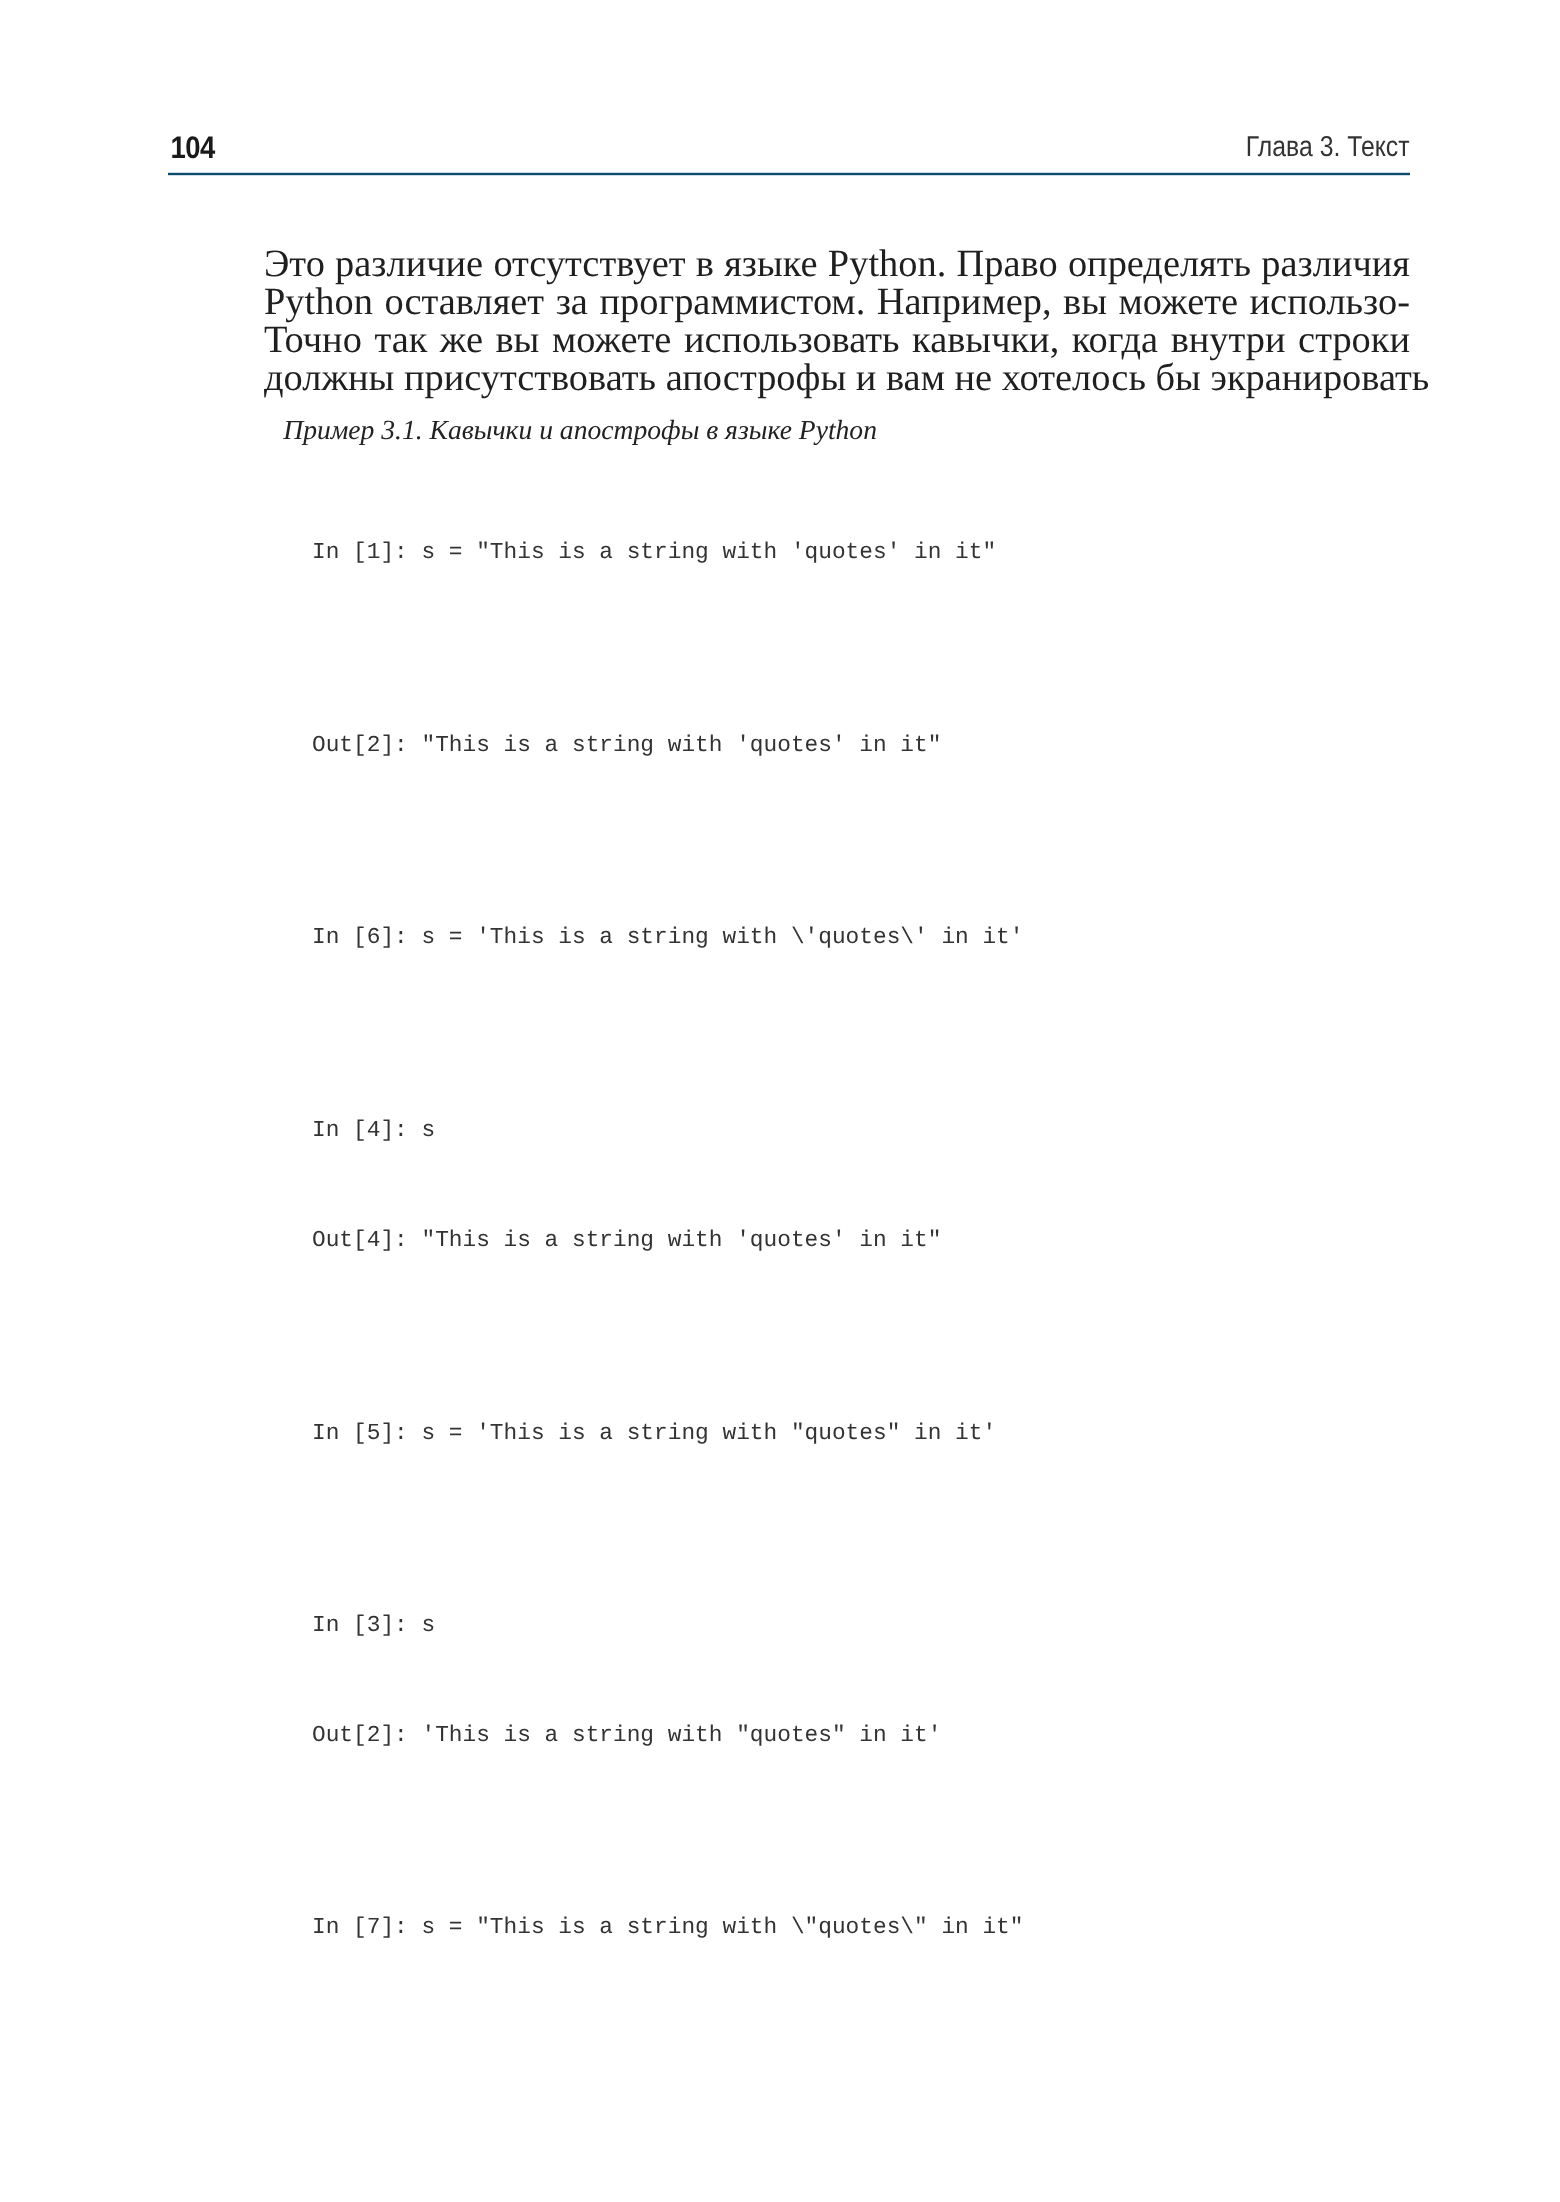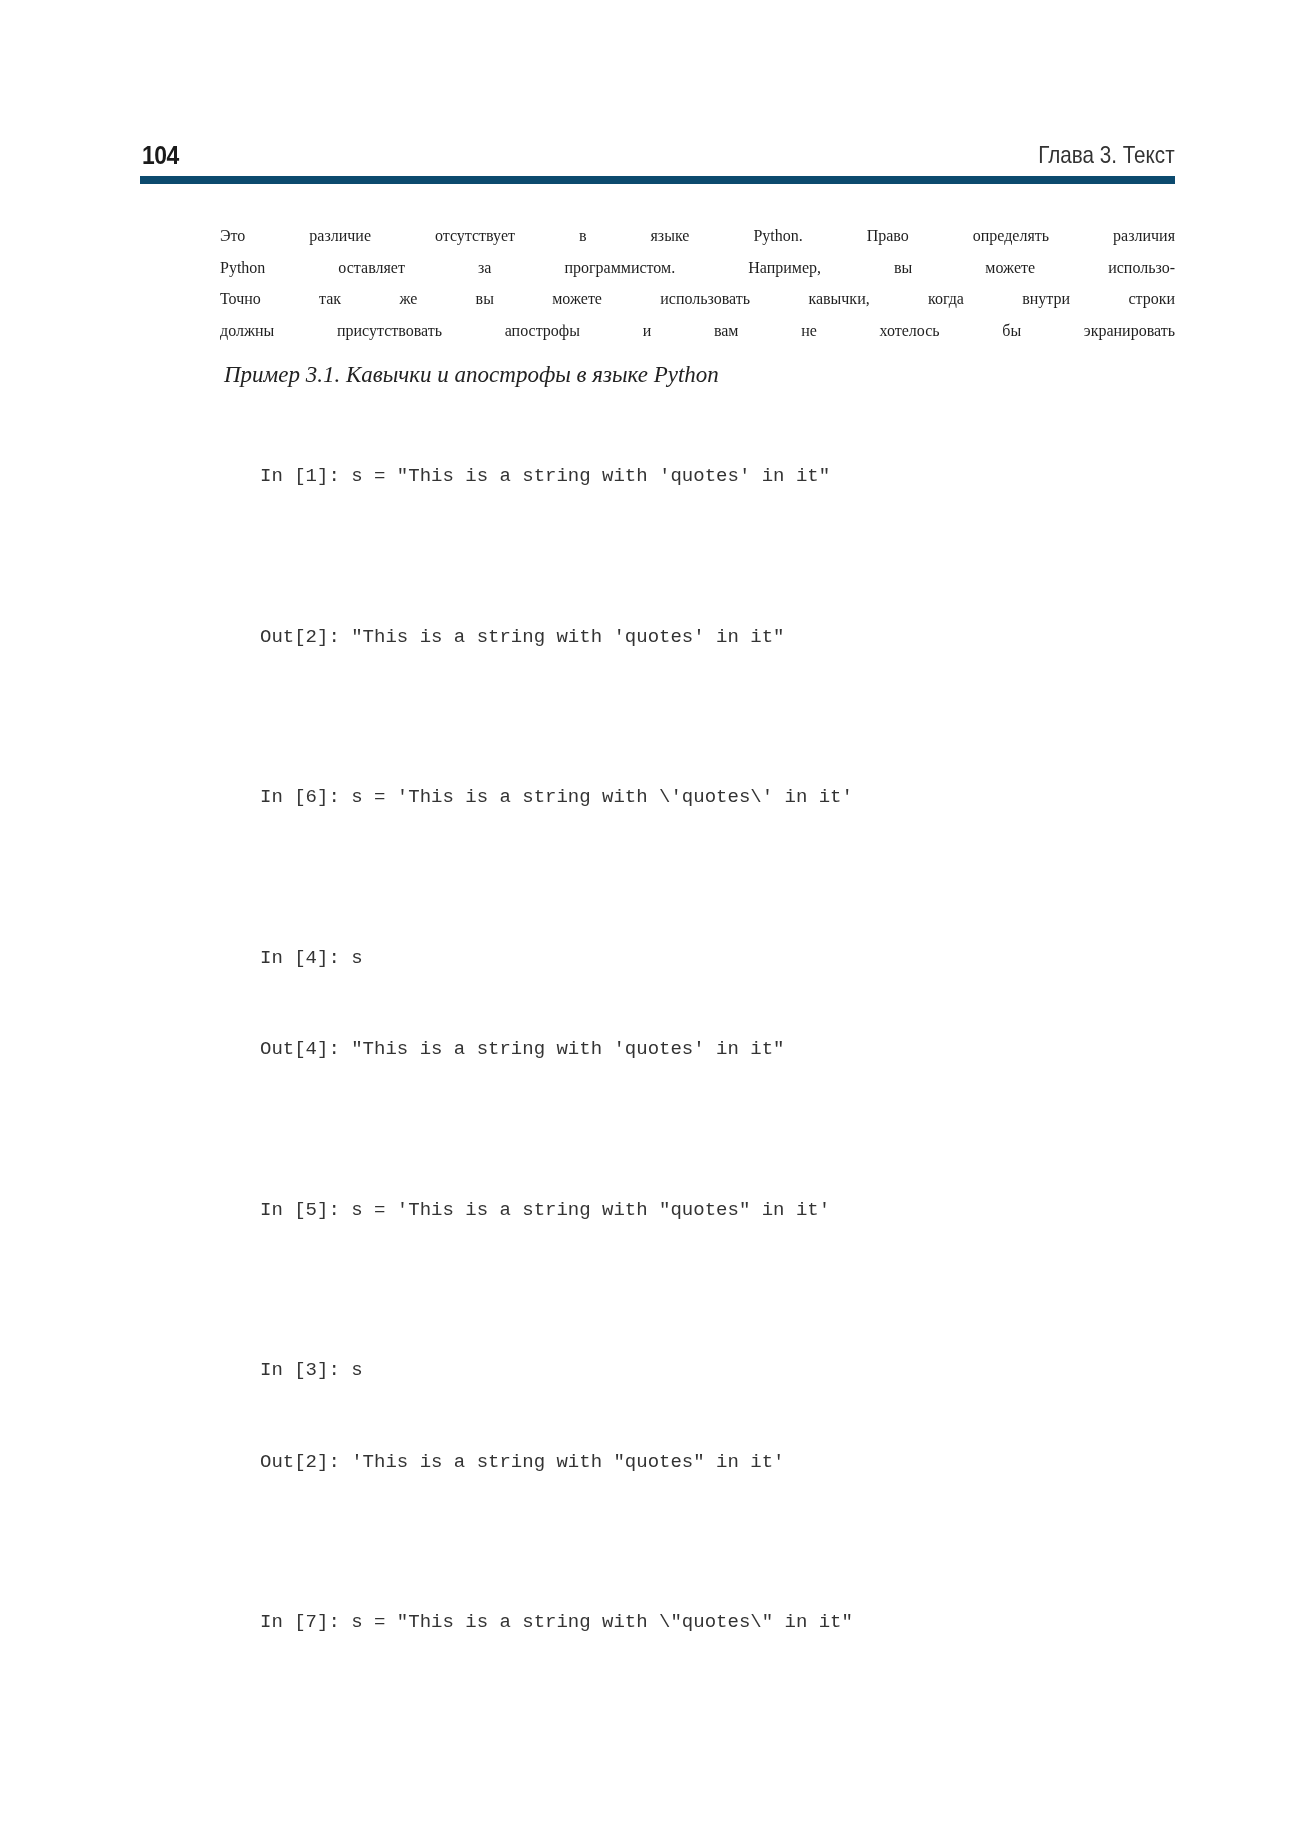--- a/index.html
+++ b/index.html
@@ -10,24 +10,24 @@
   body {
     width: 1300px;
     height: 1835px;
     position: relative;
     overflow: hidden;
     color: #1a1a1a;
   }
   .page-header {
     position: absolute;
     left: 140px;
-    top: 136px;
+    top: 104px;
     width: 1035px;
     height: 40px;
-    border-bottom: 8px solid #0c4a6e;
+    border-bottom: 2px solid #0c4a6e;
   }
   .page-number {
     position: absolute;
     left: 2px;
     top: 4px;
     font-family: "Liberation Sans", sans-serif;
     font-weight: bold;
     font-size: 26px;
     letter-spacing: -0.5px;
     transform: scaleX(0.88);
@@ -44,41 +44,41 @@
     transform-origin: right top;
   }
   .content {
     position: absolute;
     left: 220px;
     top: 204px;
     width: 955px;
   }
   .para {
     font-family: "Liberation Serif", serif;
-    font-size: 16px;
+    font-size: 32px;
     line-height: 31.6px;
     text-align: justify;
-    margin: 16px 0 14px 0;
+    margin: 0 0 14px 0;
     color: #1f1f1f;
   }
   .para .line {
     display: block;
     text-align: justify;
     text-align-last: justify;
     white-space: nowrap;
   }
   .para .line.last {
     text-align-last: left;
   }
   .caption {
     font-family: "Liberation Serif", serif;
     font-style: italic;
     font-size: 23px;
     line-height: 30px;
-    margin: 12px 0 10px 4px;
+    margin: 12px 0 10px 16px;
     color: #222;
   }
   .code {
     font-family: "Liberation Mono", monospace;
     font-size: 19px;
     line-height: 30.5px;
     color: #333;
     margin-left: 40px;
     white-space: pre;
   }

